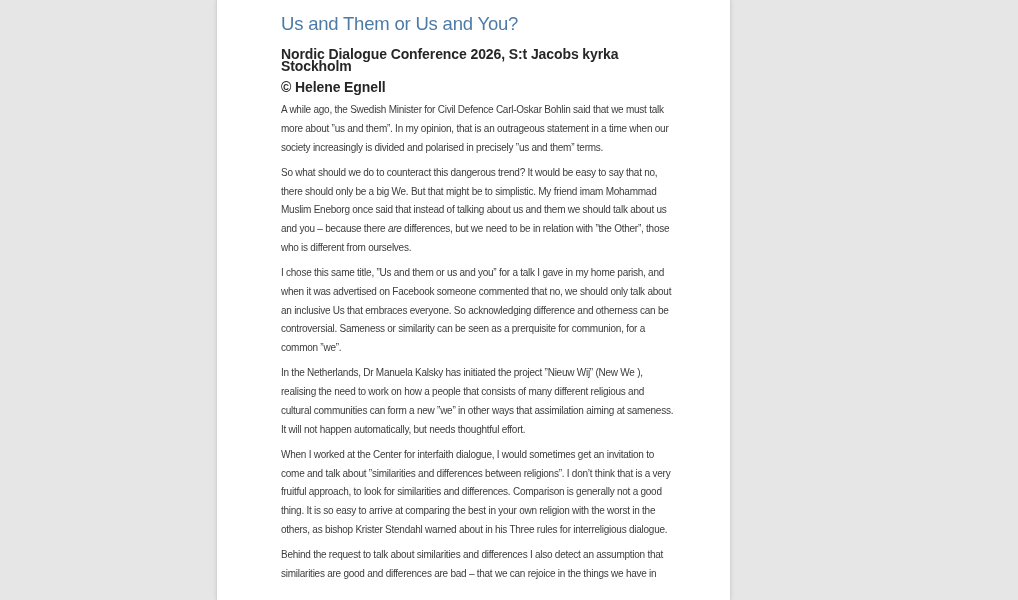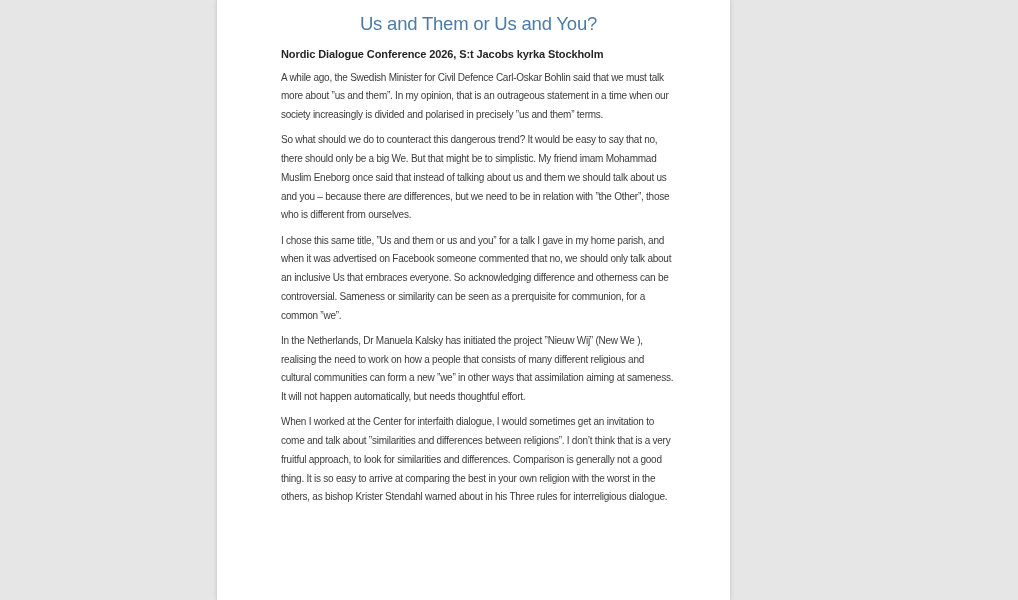--- a/index.html
+++ b/index.html
@@ -29,24 +29,23 @@
     box-sizing: border-box;
     padding: 13px 54px 0 64px;
   }
   .doc-title {
     font-size: 18.5px;
     font-weight: 400;
     letter-spacing: -0.2px;
     line-height: 21px;
     margin: 0 0 14px 0;
     color: var(--title-color, #4d7ba6);
-    text-align: center;
   }
   .doc-subtitle {
-    font-size: 11px;
+    font-size: 14px;
     font-weight: 700;
     letter-spacing: -0.1px;
     line-height: 12px;
     margin: 0 0 8.5px 0;
     color: var(--heading-color, #262626);
   }
   .body-para {
     font-size: 10px;
     letter-spacing: -0.25px;
     line-height: 18.75px;
@@ -55,21 +54,23 @@
   }
   .body-para em { }
 </style>
 </head>
 <body>
 
 <div class="canvas">
   <div class="doc-page">
     <h1 class="doc-title">Us and Them or Us and You?</h1>
     <p class="doc-subtitle">Nordic Dialogue Conference 2026, S:t Jacobs kyrka Stockholm</p>
+    <p class="doc-subtitle">© Helene Egnell</p>
     <div id="body-paragraphs">
         <p class="body-para"><span>A while ago, the Swedish Minister for Civil Defence Carl-Oskar Bohlin said that we must talk more about ”us and them”. In my opinion, that is an outrageous statement in a time when our society increasingly is divided and polarised in precisely ”us and them” terms.</span></p>
         <p class="body-para"><span>So what should we do to counteract this dangerous trend? It would be easy to say that no, there should only be a big We. But that might be to simplistic. My friend imam Mohammad Muslim Eneborg once said that instead of talking about us and them we should talk about us and you – because there </span><em>are</em><span> differences, but we need to be in relation with ”the Other”, those who is different from ourselves.</span></p>
         <p class="body-para"><span>I chose this same title, ”Us and them or us and you” for a talk I gave in my home parish, and when it was advertised on Facebook someone commented that no, we should only talk about an inclusive Us that embraces everyone. So acknowledging difference and otherness can be controversial. Sameness or similarity can be seen as a prerquisite for communion, for a common ”we”.</span></p>
         <p class="body-para"><span>In the Netherlands, Dr Manuela Kalsky has initiated the project ”Nieuw Wij” (New We ), realising the need to work on how a people that consists of many different religious and cultural communities can form a new ”we” in other ways that assimilation aiming at sameness. It will not happen automatically, but needs thoughtful effort.</span></p>
         <p class="body-para"><span>When I worked at the Center for interfaith dialogue, I would sometimes get an invitation to come and talk about ”similarities and differences between religions”. I don’t think that is a very fruitful approach, to look for similarities and differences. Comparison is generally not a good thing. It is so easy to arrive at comparing the best in your own religion with the worst in the others, as bishop Krister Stendahl warned about in his Three rules for interreligious dialogue.</span></p>
+        <p class="body-para"><span>Behind the request to talk about similarities and differences I also detect an assumption that similarities are good and differences are bad – that we can rejoice in the things we have in</span></p>
       </div>
   </div>
 </div>
 
 </body></html>

